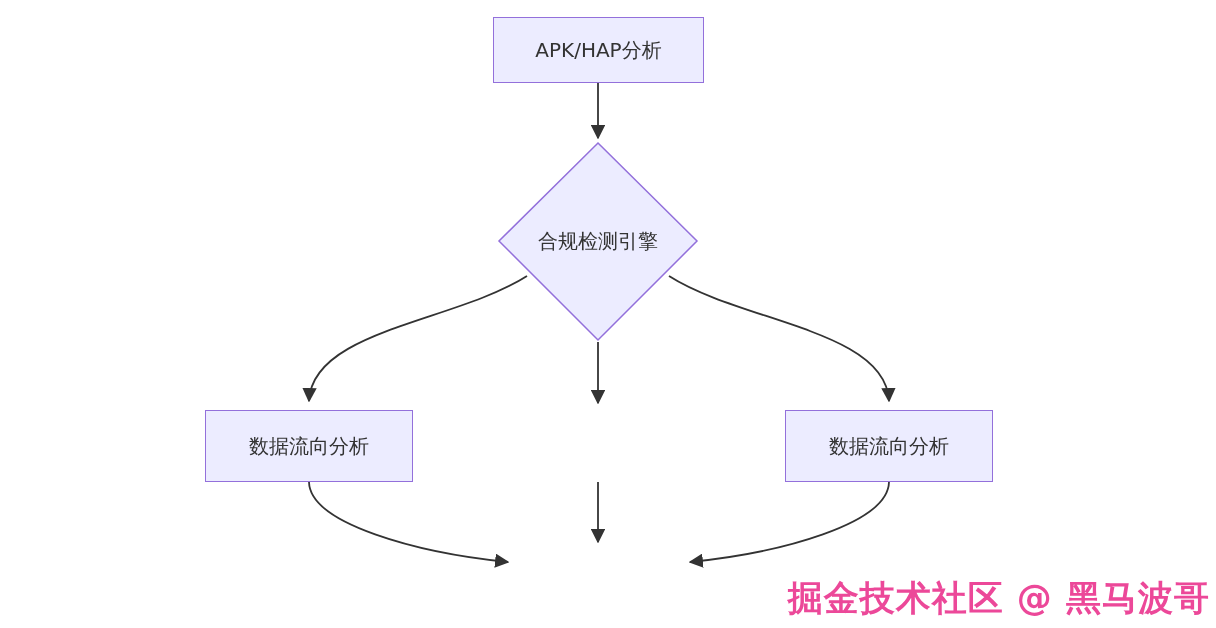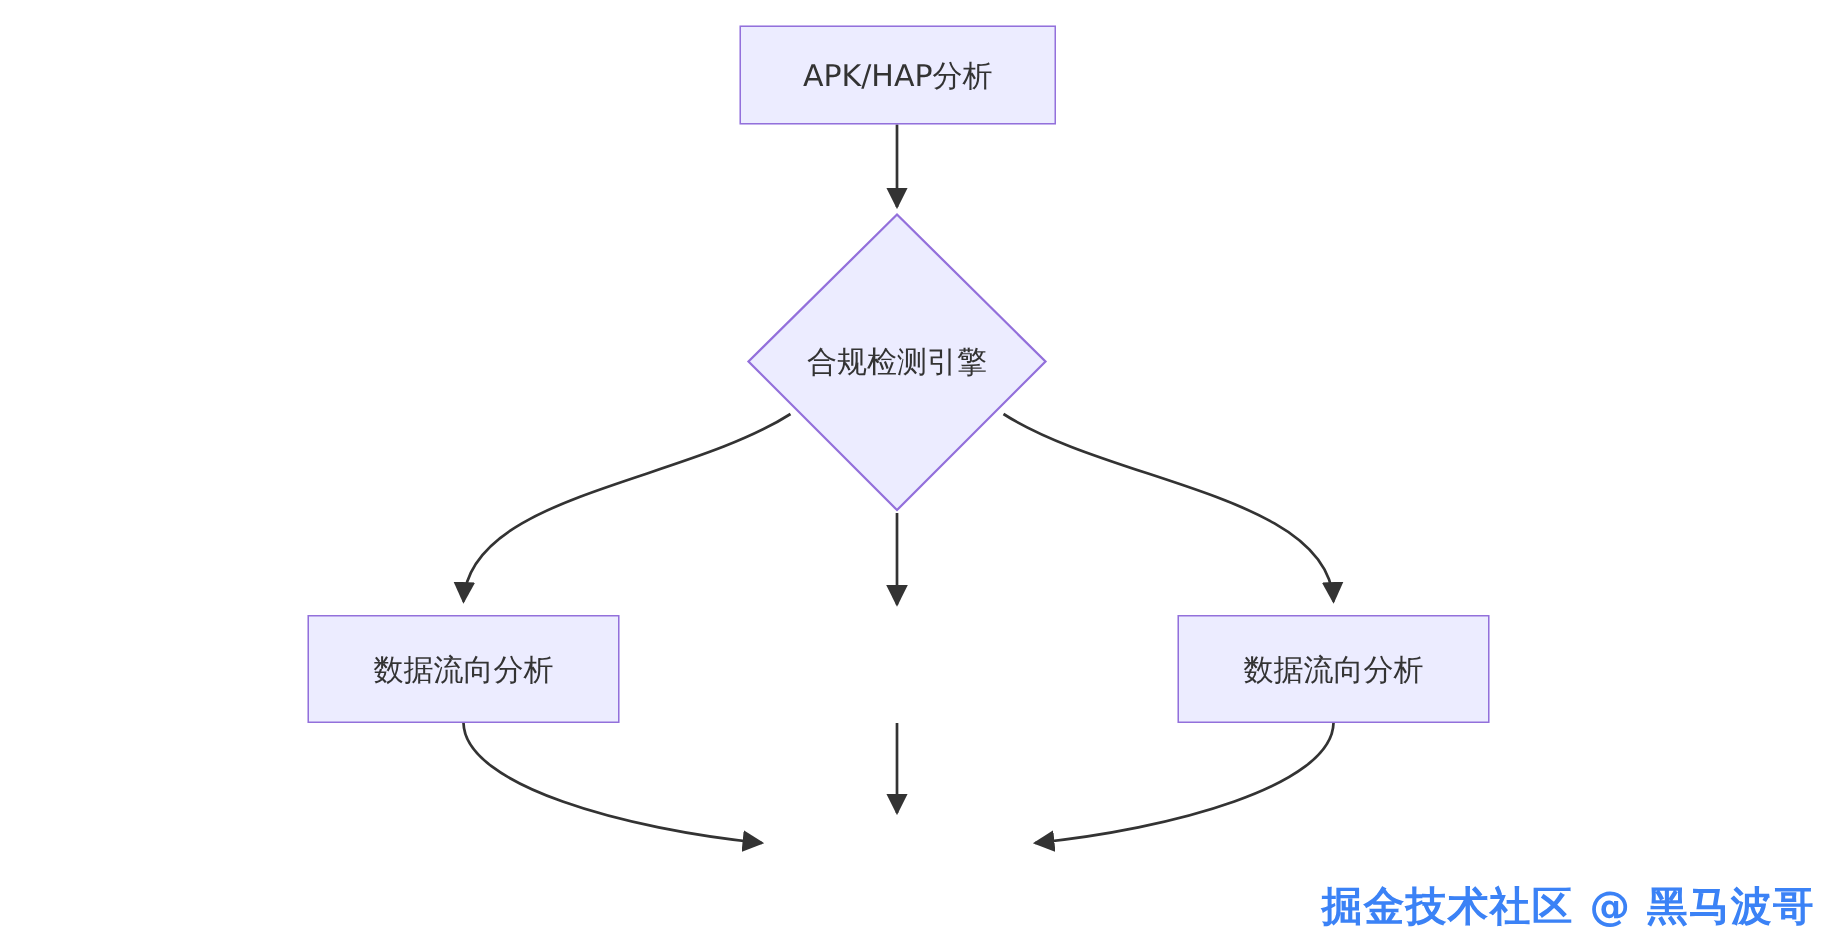--- a/index.html
+++ b/index.html
@@ -58,23 +58,23 @@
   }
   .diamond-shape {
     fill: #ECECFF;
     stroke: #9370DB;
     stroke-width: 1.5px;
   }
   .watermark {
     position: absolute;
     right: 6px;
     bottom: 6px;
-    font-size: 27px;
+    font-size: 35px;
     font-weight: bold;
-    color: #3b82f6;
+    color: #ec4899;
     text-shadow: 2px 2px 0 #ffffff, 3px 3px 2px rgba(255,255,255,0.9);
     letter-spacing: 1px;
     white-space: nowrap;
   }
 </style>
 </head>
 <body>
 
 <div class="canvas">
 

